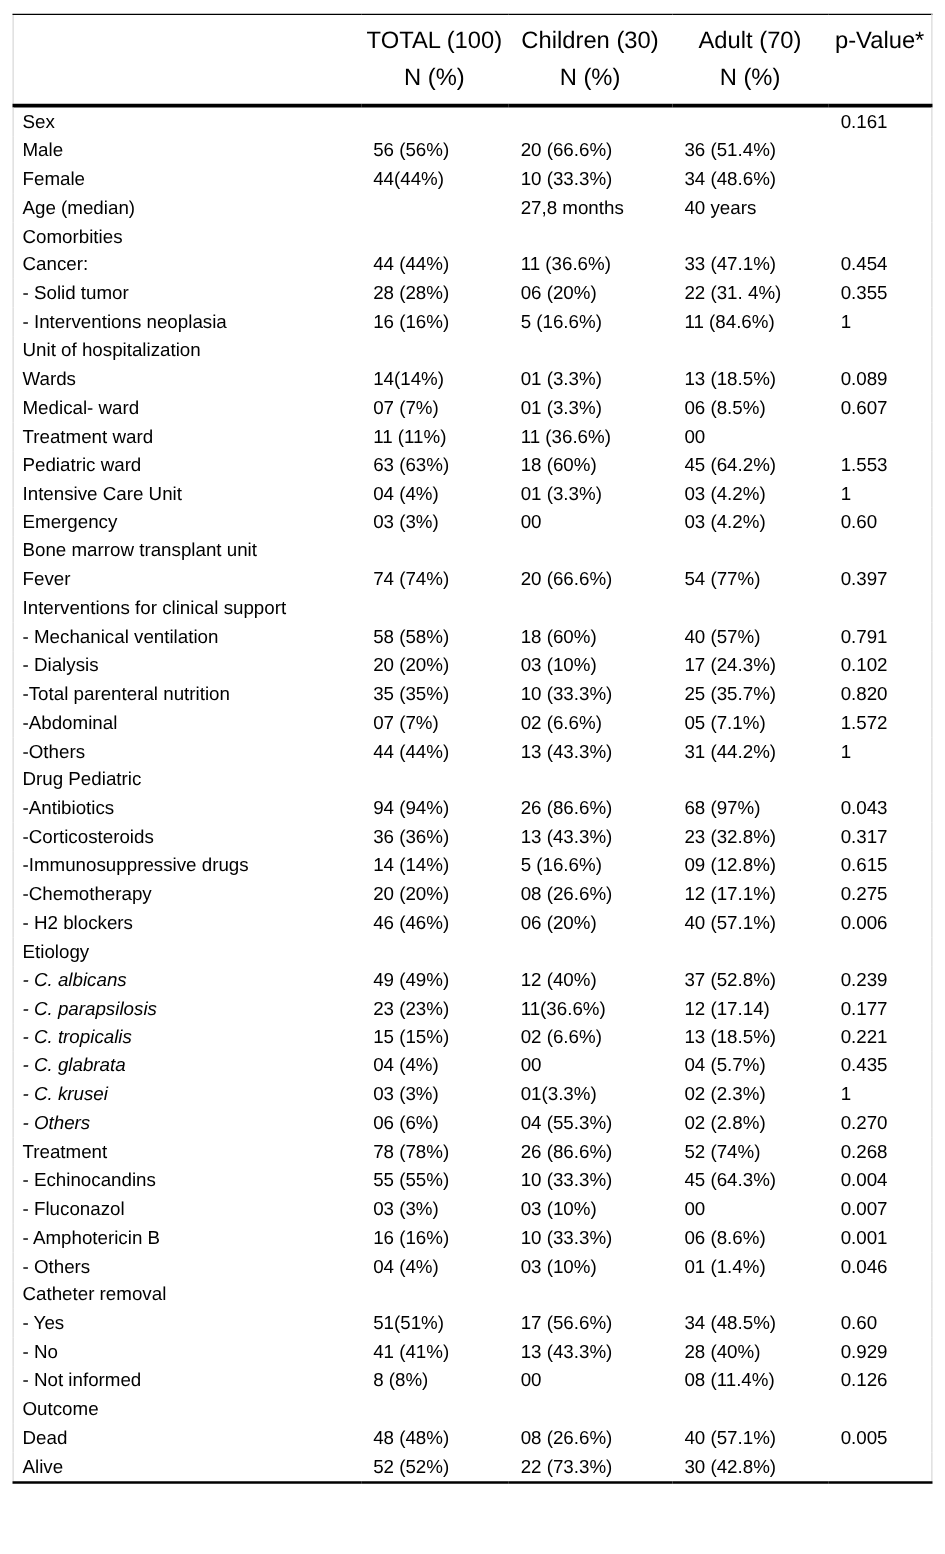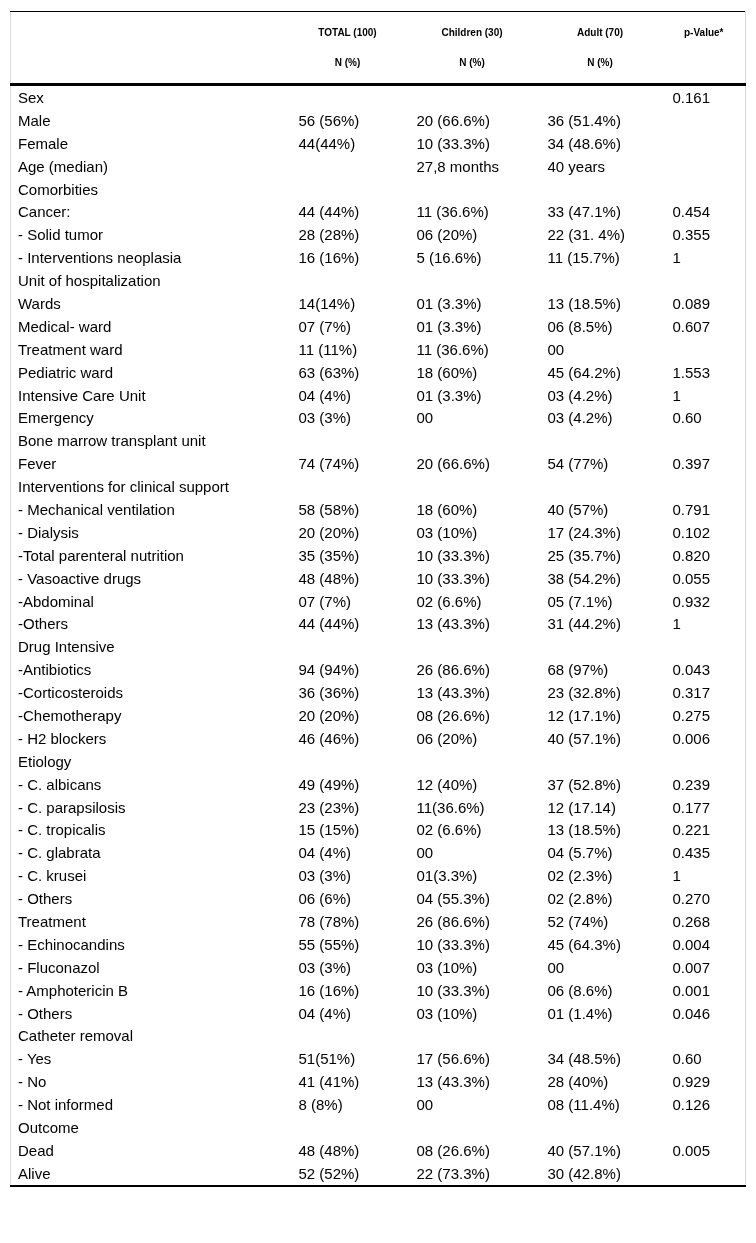--- a/index.html
+++ b/index.html
@@ -25,41 +25,41 @@
     border-right: 1px solid #d9d9d9;
     font-size: 15px;
     color: #000;
   }
   col.c0 { width: 278px; }
   col.c1 { width: 118px; }
   col.c2 { width: 131px; }
   col.c3 { width: 125px; }
   col.c4 { width: 83px; }
   thead th {
-    font-weight: bold;
+    font-weight: normal;
     text-align: center;
     vertical-align: top;
     border-bottom: 3px solid #000;
     padding: 0;
     height: 71px;
-    font-size: 10px;
+    font-size: 19px;
   }
   thead .h1 { line-height: 24px; margin-top: 9px; }
   thead .h2 { line-height: 24px; margin-top: 6px; min-height: 24px; }
   tbody td {
     height: 22.9px;
     padding: 0 0 0 10px;
     vertical-align: middle;
     white-space: nowrap;
     overflow: hidden;
     text-align: left;
     font-size: 15px;
   }
   tbody td.lbl { padding-left: 7px; }
-  tbody td.italic { }
+  tbody td.italic { font-style: italic; }
 </style>
 </head>
 <body>
 
 <div class="page">
   <table class="stats-table">
     <colgroup>
       <col class="c0">
         <col class="c1">
         <col class="c2">
@@ -134,21 +134,21 @@
           <td class="lbl">- Solid tumor</td>
           <td>28 (28%)</td>
           <td>06 (20%)</td>
           <td>22 (31. 4%)</td>
           <td>0.355</td>
         </tr>
         <tr>
           <td class="lbl">- Interventions neoplasia</td>
           <td>16 (16%)</td>
           <td>5 (16.6%)</td>
-          <td>11 (15.7%)</td>
+          <td>11 (84.6%)</td>
           <td>1</td>
         </tr>
         <tr>
           <td class="lbl">Unit of hospitalization</td>
           <td></td>
           <td></td>
           <td></td>
           <td></td>
         </tr>
         <tr>
@@ -229,62 +229,62 @@
           <td>0.102</td>
         </tr>
         <tr>
           <td class="lbl">-Total parenteral nutrition</td>
           <td>35 (35%)</td>
           <td>10 (33.3%)</td>
           <td>25 (35.7%)</td>
           <td>0.820</td>
         </tr>
         <tr>
-          <td class="lbl">- Vasoactive drugs</td>
-          <td>48 (48%)</td>
-          <td>10 (33.3%)</td>
-          <td>38 (54.2%)</td>
-          <td>0.055</td>
-        </tr>
-        <tr>
           <td class="lbl">-Abdominal</td>
           <td>07 (7%)</td>
           <td>02 (6.6%)</td>
           <td>05 (7.1%)</td>
-          <td>0.932</td>
+          <td>1.572</td>
         </tr>
         <tr>
           <td class="lbl">-Others</td>
           <td>44 (44%)</td>
           <td>13 (43.3%)</td>
           <td>31 (44.2%)</td>
           <td>1</td>
         </tr>
         <tr>
-          <td class="lbl">Drug Intensive</td>
+          <td class="lbl">Drug Pediatric</td>
           <td></td>
           <td></td>
           <td></td>
           <td></td>
         </tr>
         <tr>
           <td class="lbl">-Antibiotics</td>
           <td>94 (94%)</td>
           <td>26 (86.6%)</td>
           <td>68 (97%)</td>
           <td>0.043</td>
         </tr>
         <tr>
           <td class="lbl">-Corticosteroids</td>
           <td>36 (36%)</td>
           <td>13 (43.3%)</td>
           <td>23 (32.8%)</td>
           <td>0.317</td>
         </tr>
         <tr>
+          <td class="lbl">-Immunosuppressive drugs</td>
+          <td>14 (14%)</td>
+          <td>5 (16.6%)</td>
+          <td>09 (12.8%)</td>
+          <td>0.615</td>
+        </tr>
+        <tr>
           <td class="lbl">-Chemotherapy</td>
           <td>20 (20%)</td>
           <td>08 (26.6%)</td>
           <td>12 (17.1%)</td>
           <td>0.275</td>
         </tr>
         <tr>
           <td class="lbl">- H2 blockers</td>
           <td>46 (46%)</td>
           <td>06 (20%)</td>

